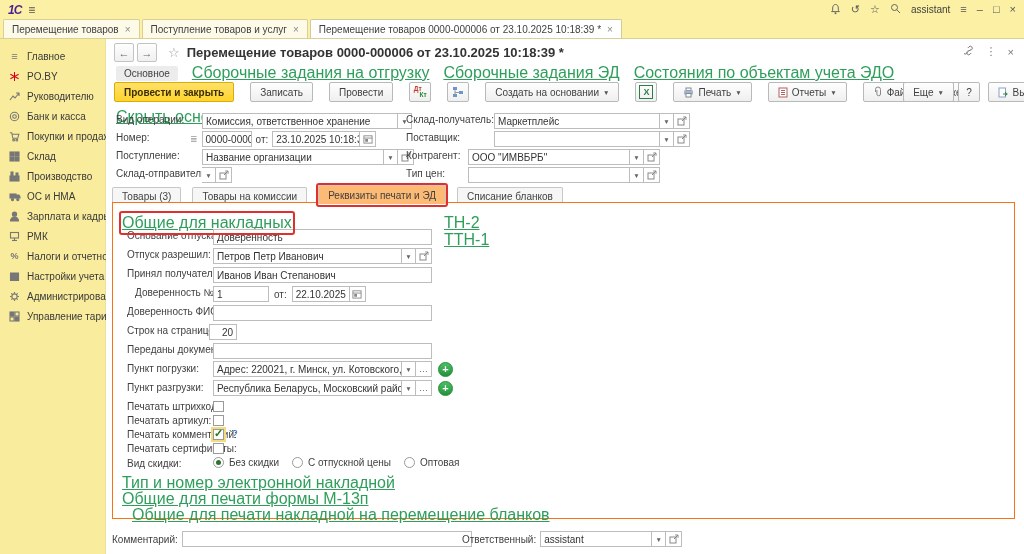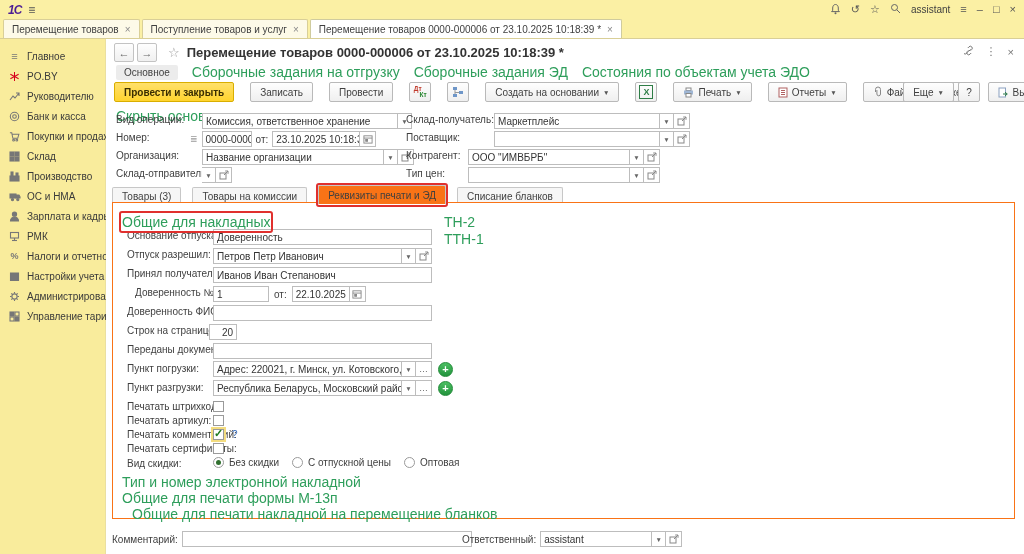--- a/index.html
+++ b/index.html
@@ -23,35 +23,35 @@
   .sic{width:13px;min-width:13px;display:inline-flex;justify-content:center;align-items:center;color:#777;font-size:11px;line-height:1}
   .sic svg{stroke:#777;fill:none;stroke-width:1.1}
   .content{flex:1;position:relative;background:#fff}
   
   .navbtn{width:18px;height:17px;border:1px solid #C3C3C3;border-radius:2px;background:linear-gradient(#FEFEFE,#F0F0F0);display:flex;align-items:center;justify-content:center;color:#666;font-size:11px}
   .doctitle{font-size:13px;font-weight:bold;color:#333;white-space:nowrap}
   .star{color:#9a9a9a;font-size:13px}
   .hdr-ico{color:#777;font-size:11px}
   
   .navchip{background:#ECECEC;border-radius:2px;padding:2px 8px;font-size:10px;color:#3f3f3f}
-  .glink{color:#2E9E5B;font-size:14px;white-space:nowrap;cursor:pointer}
+  .glink{color:#2E9E5B;font-size:16px;text-decoration:underline;white-space:nowrap;cursor:pointer}
   
   .btn{display:inline-flex;align-items:center;justify-content:center;height:20px;padding:0 9px;background:linear-gradient(#FEFEFE,#EFEFEF);border:1px solid #B9B9B9;border-radius:2px;color:#3f3f3f;font-size:10px;gap:4px;white-space:nowrap;box-sizing:border-box}
   .btn.icon{width:22px;padding:0}
   .btn.primary{background:linear-gradient(#FFE06A,#FFD42E);border-color:#D9AE00;font-weight:bold;color:#3A2E00}
   .caret{font-size:6.5px;color:#555}
   
   .lbl{color:#3f3f3f;font-size:10px;white-space:nowrap}
   .inp{display:flex;align-items:center;height:16px;border:1px solid #BDBDBD;background:#fff;padding:0 3px;font-size:10px;color:#333;box-sizing:border-box;white-space:nowrap;overflow:hidden}
   .fbtn{display:flex;align-items:center;justify-content:center;height:16px;width:14px;border:1px solid #BDBDBD;border-left:none;background:#fff;color:#666;font-size:6.5px;box-sizing:border-box}
   .fbtn svg{stroke:#888;fill:none}
   .row{position:absolute;display:flex;align-items:center}
   
   .dtab{height:16px;display:flex;align-items:center;padding:0 9px;border:1px solid #C7C7C7;border-bottom:none;border-radius:2px 2px 0 0;background:#F6F6F6;font-size:10px;color:#3f3f3f;white-space:nowrap;position:relative}
-  .dtab.active{background:#f97316;height:18px;z-index:2}
+  .dtab.active{background:#fdba74;height:18px;z-index:2}
   .panel{position:absolute;border:1px solid #f97316;background:#fff}
   .annot{position:absolute;inset:-3px;border:2px solid #E0302E;border-radius:3px;pointer-events:none;z-index:5}
   .cb{width:11px;height:11px;border:1px solid #9A9A9A;background:#fff;box-sizing:border-box;position:relative}
   .cb.on::after{content:"✓";position:absolute;left:0px;top:-3px;font-size:11px;color:#1F7A1F;font-weight:bold}
   .cb.focus{box-shadow:0 0 0 2px #F3DC7F}
   .radio{width:11px;height:11px;border:1px solid #9A9A9A;border-radius:50%;background:#fff;box-sizing:border-box;position:relative}
   .radio.on::after{content:"";position:absolute;left:2px;top:2px;width:5px;height:5px;border-radius:50%;background:#30702F}
   .addbtn{width:15px;height:15px;border-radius:50%;background:linear-gradient(#4CBF63,#22933C);border:1px solid #1F8A37;color:#fff;display:flex;align-items:center;justify-content:center;font-size:11px;font-weight:bold;box-sizing:border-box}
   .help{color:#3B6FBE;font-size:10px}
   .dtkt{position:relative;width:13px;height:12px;font-weight:bold;font-size:6.5px;line-height:1}
@@ -339,21 +339,21 @@
           <span class="fbtn" style="width:16px">
             <svg width="10" height="10" viewBox="0 0 11 11">
               <rect x="1" y="2" width="9" height="8"></rect>
               <line x1="1" y1="4.5" x2="10" y2="4.5"></line>
               <rect x="3" y="6" width="2" height="2" fill="#888"></rect>
             </svg>
           </span>
         </span>
     </div>
     <div class="row" style="top:111px;left:10px">
-        <span class="lbl">Организация:</span>
+        <span class="lbl">Поступление:</span>
       </div>
     <div class="row" style="top:110px;left:96px">
       <span class="inp" style="width:182px">Название организации</span>
       <span class="fbtn">▼</span>
       <span class="fbtn" style="width:16px">
           <svg width="10" height="10" viewBox="0 0 10 10">
             <rect x="1" y="3" width="6" height="6"></rect>
             <path d="M5 5 L9 1 M6.2 1 H9 V3.8"></path>
           </svg>
         </span>

